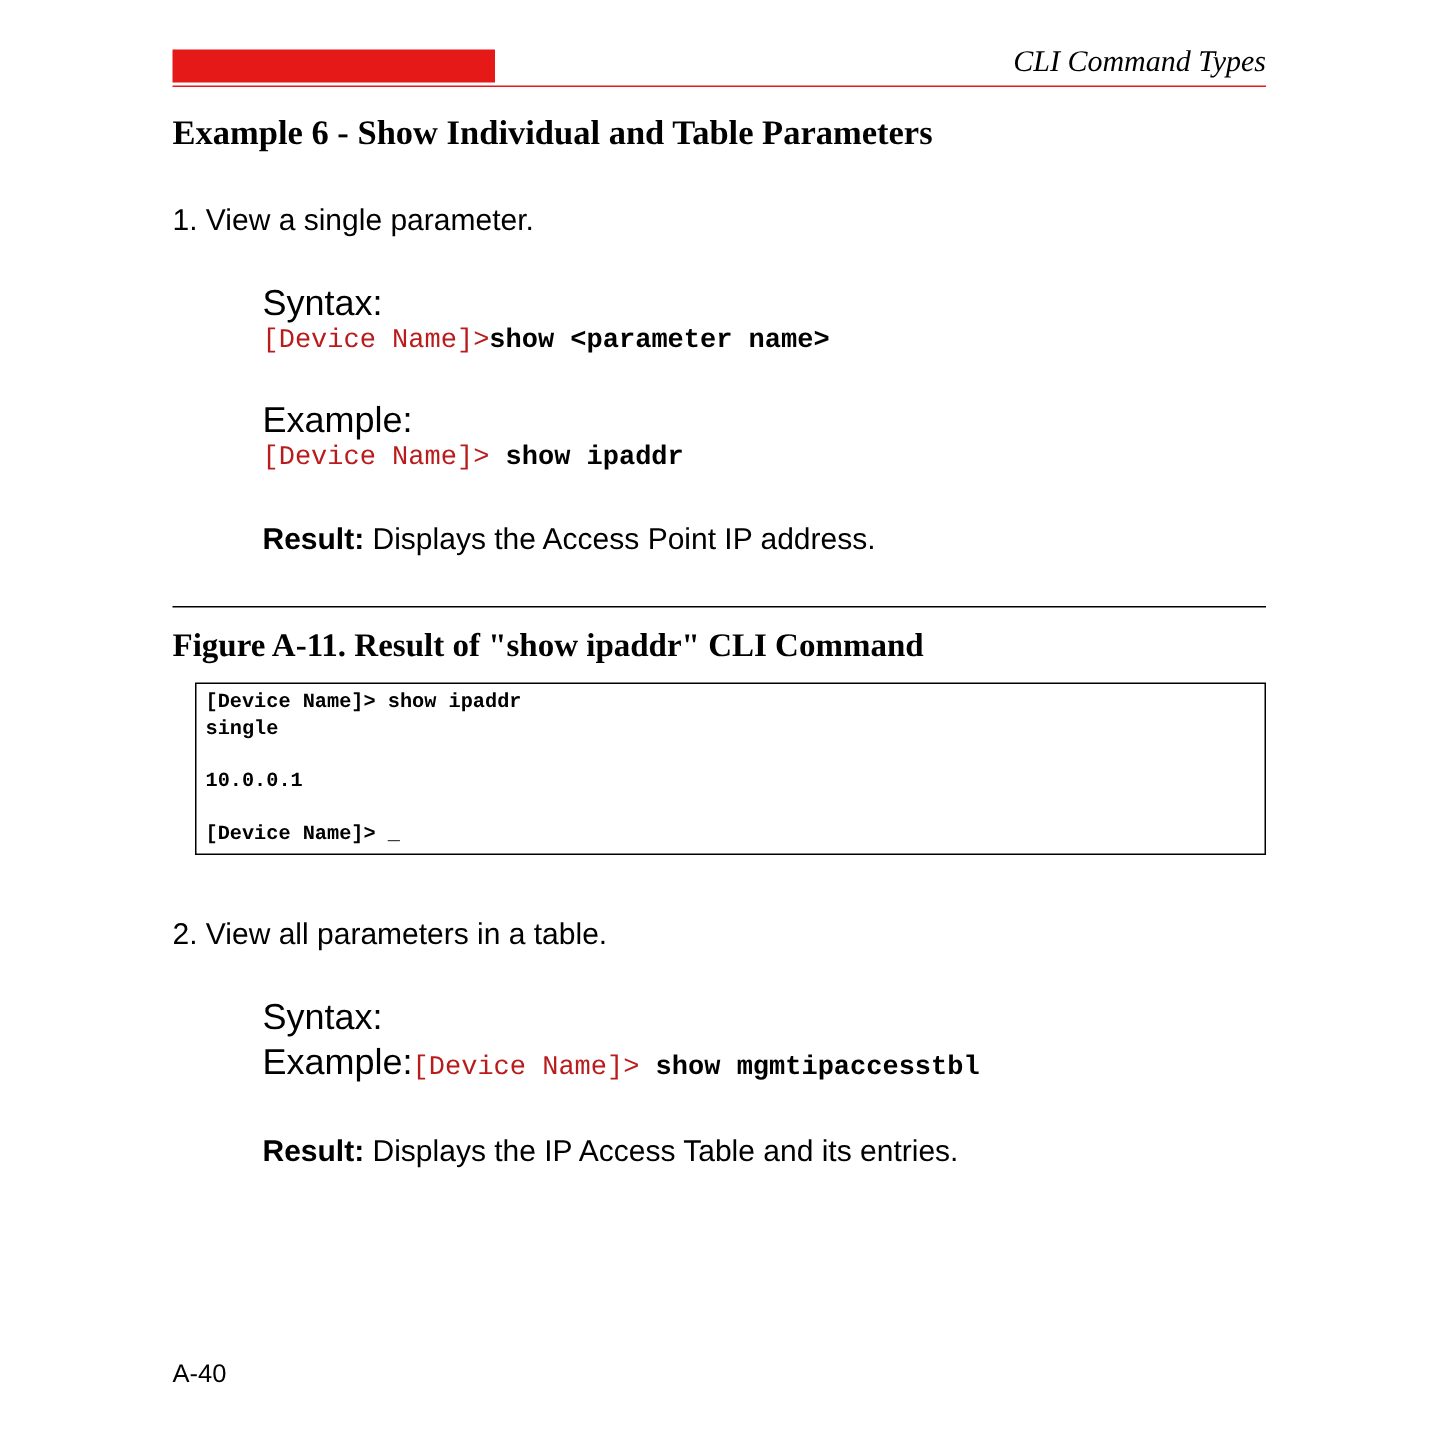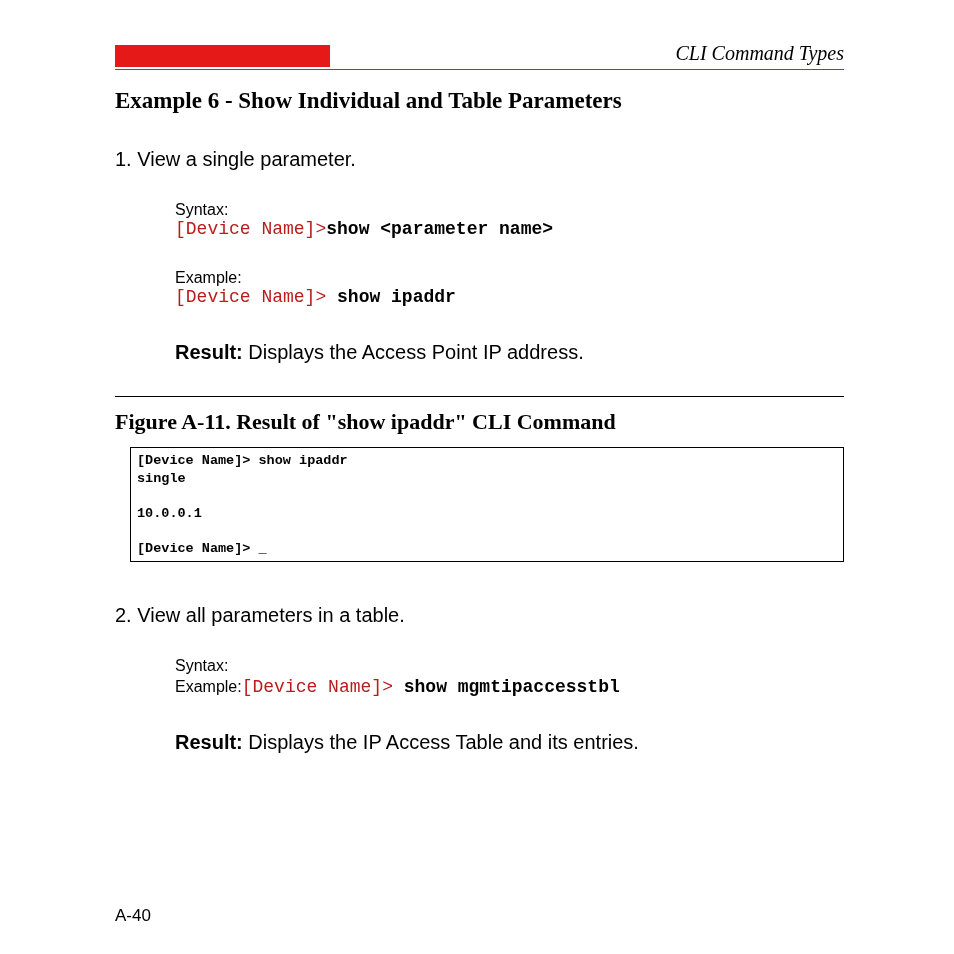--- a/index.html
+++ b/index.html
@@ -7,21 +7,20 @@
     padding: 0;
     font-family: Arial, Helvetica, sans-serif;
     background: #fff;
     color: #000;
     width: 954px;
     height: 954px;
     position: relative;
   }
   .page {
     padding: 30px 110px 0 115px;
-    margin-top: 12px;
   }
   .top-bar {
     display: flex;
     align-items: flex-end;
     border-bottom: 1.5px solid #e61919;
     padding-bottom: 2px;
   }
   .red-block {
     width: 215px;
     height: 22px;
@@ -43,21 +42,21 @@
   }
   .step {
     font-size: 20px;
     margin-top: 34px;
   }
   .indent {
     margin-left: 60px;
     margin-top: 30px;
   }
   .label {
-    font-size: 16px;
+    font-size: 24px;
   }
   .mono {
     font-family: "Courier New", monospace;
     font-size: 18px;
   }
   .gray { color: #b91c1c; }
   .bold { font-weight: bold; }
   .result-line {
     margin-left: 60px;
     margin-top: 34px;

